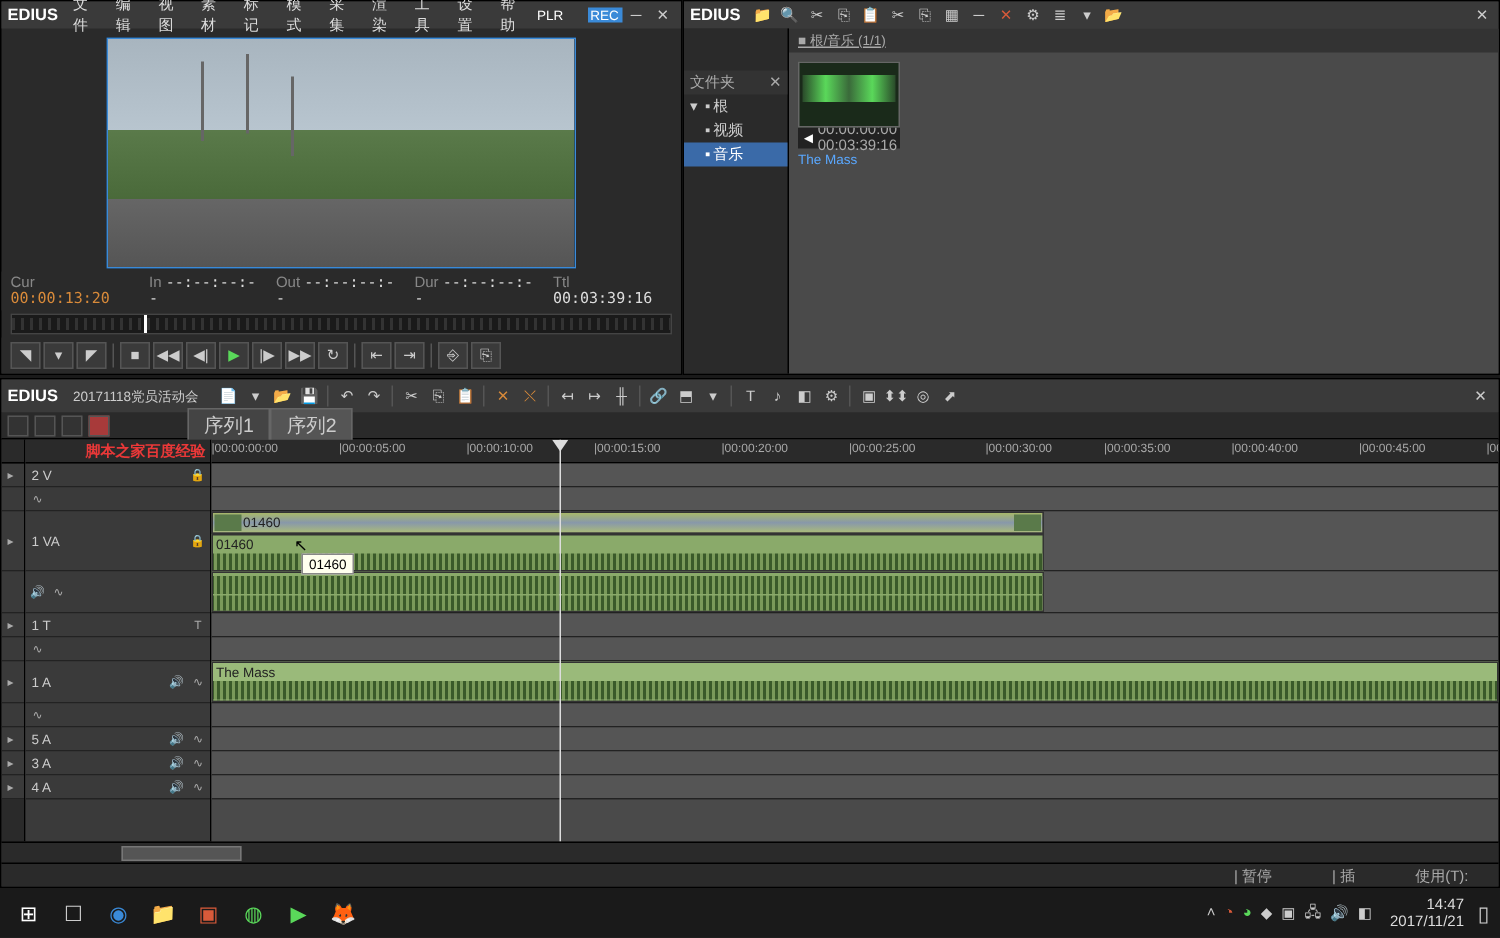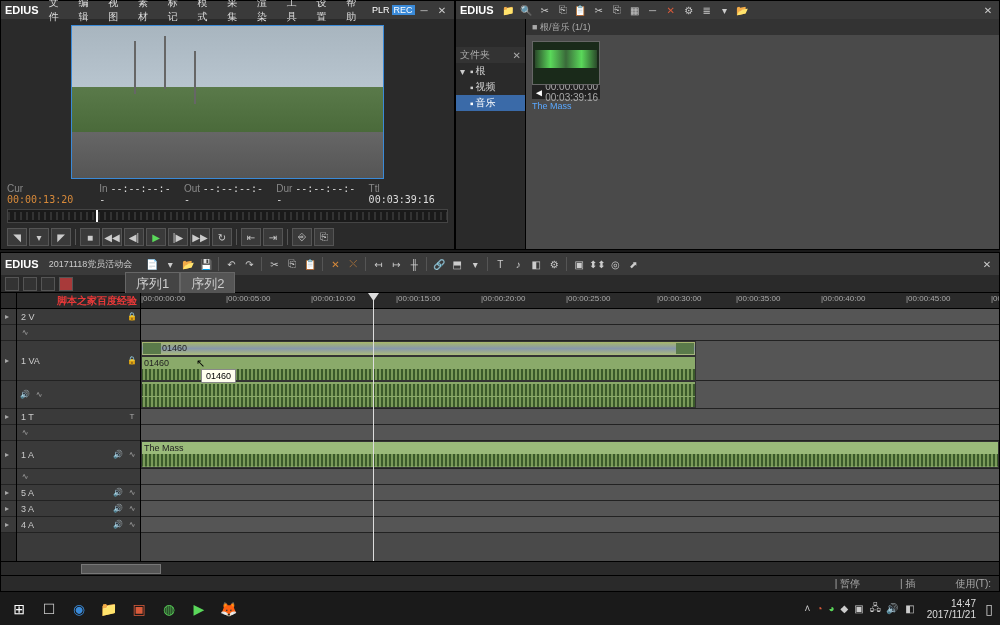--- a/index.html
+++ b/index.html
@@ -2,21 +2,21 @@
 <html><head>
 <meta charset="utf-8">
 <style>
 * { margin:0; padding:0; box-sizing:border-box; font-family:"Microsoft YaHei",Arial,sans-serif; font-size:10px; user-select:none; }
 body { background:#1a1a1a; width:1000px; height:625px; overflow:hidden; color:#ccc; position:relative; }
 .top-area { display:flex; height:250px; }
 .preview-panel { width:455px; background:#2a2a2a; border:1px solid #000; display:flex; flex-direction:column; }
 .menu-bar { height:18px; background:#3a3a3a; display:flex; align-items:center; padding:0 4px; gap:2px; }
 .menu-bar .logo { color:#fff; font-weight:bold; font-size:11px; margin-right:4px; }
 .menu-bar .mitem { padding:1px 4px; color:#ddd; cursor:pointer; }
-.rec-badge { margin-left:auto; display:flex; align-items:center; gap:2px; }
+.rec-badge { margin-left:auto; display:flex; align-items:center; gap:16px; }
 .rec-badge .plr { color:#fff; font-size:9px; }
 .rec-badge .rec { background:#3a8ad8; color:#fff; font-size:9px; padding:0 2px; }
 .win-ctrl { color:#ccc; padding:0 4px; cursor:pointer; }
 .preview-vid { flex:1; background:#000; margin:6px 70px 2px 70px; border:1px solid #3a8ad8; position:relative; overflow:hidden; }
 .preview-vid::before { content:""; position:absolute; inset:0; background:linear-gradient(to bottom,#a8b5bf 0%,#b8c5cf 40%,#5a7a4a 40%,#4a6a3a 70%,#666 70%,#555 100%); }
 .preview-vid::after { content:""; position:absolute; left:20%; top:10%; width:2px; height:35%; background:#666; box-shadow:30px -5px 0 #666,60px 10px 0 #666; }
 .tc-row { display:flex; padding:2px 6px; font-size:9px; color:#aaa; gap:8px; background:#2a2a2a; }
 .tc-label { color:#888; }
 .tc-val { color:#ddd; font-family:monospace; }
 .tc-val.orange { color:#d88a3a; }
@@ -32,21 +32,21 @@
 .bin-toolbar { height:18px; background:#3a3a3a; display:flex; align-items:center; padding:0 4px; gap:4px; }
 .bin-toolbar .logo { color:#fff; font-weight:bold; font-size:11px; margin-right:4px; }
 .bin-toolbar .ticon { width:14px; height:14px; display:flex; align-items:center; justify-content:center; color:#ccc; cursor:pointer; font-size:10px; }
 .bin-body { flex:1; display:flex; }
 .bin-tree { width:70px; background:#2a2a2a; border-right:1px solid #000; }
 .bin-tree-hdr { height:16px; background:#333; display:flex; align-items:center; padding:0 4px; font-size:9px; color:#aaa;margin-top:28px; }
 .tree-item { padding:1px 4px; font-size:9px; color:#ccc; display:flex; align-items:center; gap:2px; }
 .tree-item.sel { background:#3a6aa8; color:#fff; }
 .tree-icon { width:8px; display:inline-block; }
 .bin-content { flex:1; background:#4a4a4a; display:flex; flex-direction:column; }
-.bin-content-hdr { height:16px; background:#333; display:flex; align-items:center; padding:0 6px; font-size:9px; color:#aaa; }
+.bin-content-hdr { height:16px; background:#333; display:flex; align-items:center; padding:0 6px; font-size:9px; color:#aaa;text-decoration:underline; }
 .bin-clips { flex:1; padding:6px; }
 .clip { width:68px; }
 .clip-thumb { height:44px; background:#1a2a1a; border:1px solid #666; position:relative; }
 .clip-thumb::before { content:""; position:absolute; top:8px; left:2px; right:2px; height:18px; background:linear-gradient(90deg,#2a4a2a,#5ad85a,#3a6a3a,#5ad85a,#2a4a2a); }
 .clip-info { height:14px; background:#222; display:flex; align-items:center; padding:0 2px; font-size:8px; color:#aaa; font-family:monospace; }
 .clip-info .pbtn { width:10px; color:#fff; }
 .clip-name { color:#5aa8ff; font-size:9px; padding:2px 0; }
 .bin-tabs { height:16px; background:#2a2a2a; display:flex; align-items:center; border-top:1px solid #000; }
 .bin-tab { padding:1px 8px; font-size:9px; color:#aaa; border-right:1px solid #444; cursor:pointer; }
 
@@ -91,21 +91,21 @@
 .clip-block.video .vthumb.r { left:auto; right:1px; }
 .clip-block.audio1 { background:#8aaa6a; }
 .clip-block.audio2 { background:#9aba7a; }
 .clip-block .clabel { position:absolute; left:20px; top:1px; font-size:9px; color:#222; }
 .clip-block .clabel.l2 { left:2px; }
 .waveform { position:absolute; left:0; right:0; height:12px; background:repeating-linear-gradient(90deg,#3a5a2a 0 1px,#7a9a5a 1px 3px,#3a5a2a 3px 4px); }
 .tooltip { position:absolute; background:#ffe; border:1px solid #888; padding:1px 4px; font-size:9px; color:#000; z-index:20; }
 .cursor-arrow { position:absolute; z-index:21; font-size:11px; color:#000; }
 .tl-hscroll { height:14px; background:#2a2a2a; border-top:1px solid #000; display:flex; align-items:center; }
 .tl-hscroll .sthumb { height:10px; width:80px; background:#555; margin-left:80px; border:1px solid #777; }
-.tl-status { height:16px; background:#2a2a2a; border-top:1px solid #000; display:flex; align-items:center; justify-content:flex-end; padding:0 8px; gap:40px; font-size:9px; color:#aaa; }
+.tl-status { height:16px; background:#2a2a2a; border-top:1px solid #000; display:flex; align-items:center; justify-content:flex-end; padding:0 20px; gap:40px; font-size:9px; color:#aaa; }
 
 .taskbar { position:absolute; bottom:0; left:0; right:0; height:33px; background:#1a1a1a; display:flex; align-items:center; padding:0 4px; }
 .taskbar .tb-item { width:30px; height:28px; display:flex; align-items:center; justify-content:center; cursor:pointer; font-size:14px; color:#ccc; }
 .taskbar .tb-item.start { color:#fff; }
 .taskbar .tb-spacer { flex:1; }
 .taskbar .tray { display:flex; align-items:center; gap:6px; padding:0 6px; }
 .taskbar .tray .ticon { font-size:10px; color:#ccc; cursor:pointer; }
 .taskbar .clock { text-align:right; padding:0 6px; font-size:9px; color:#ddd; line-height:11px; }
 </style>
 </head>

